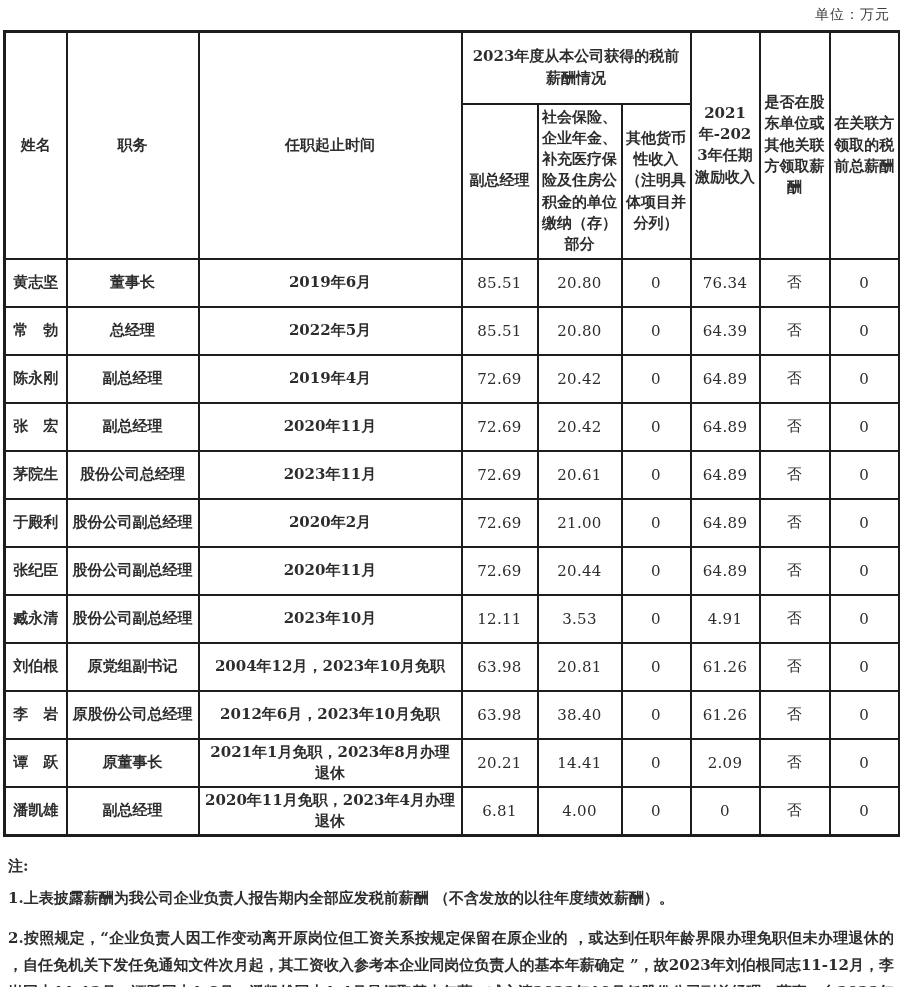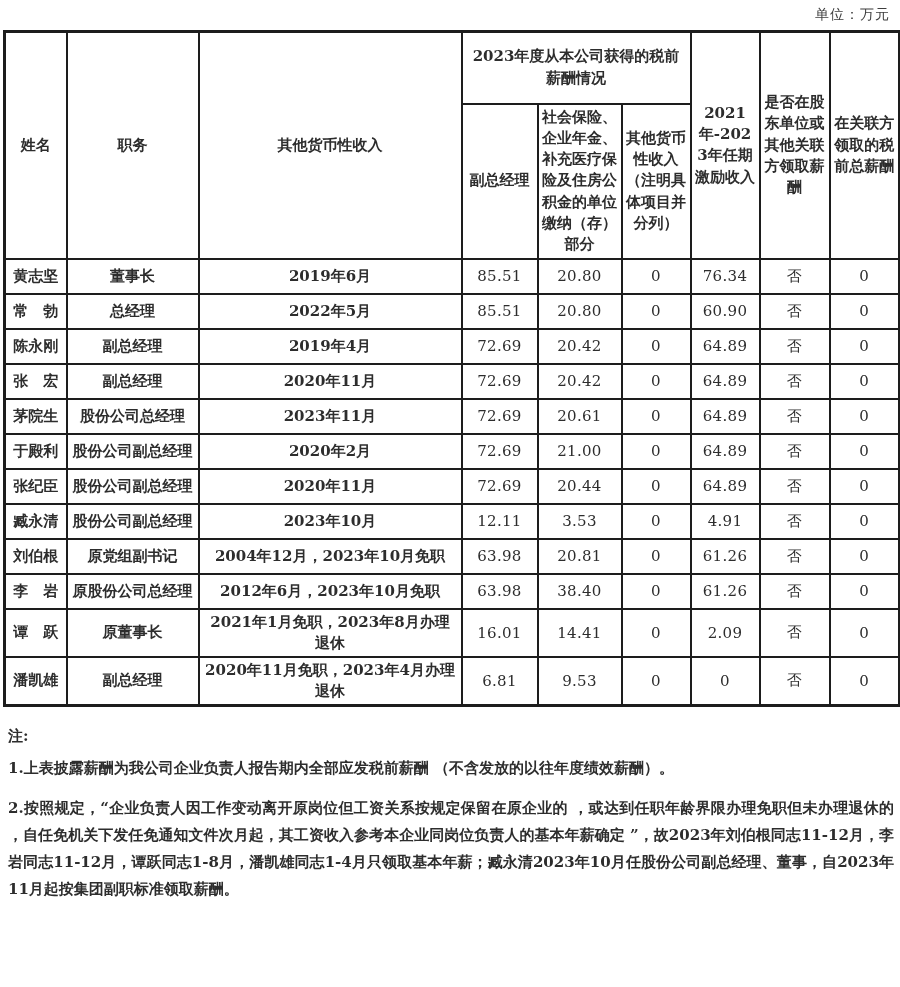--- a/index.html
+++ b/index.html
@@ -42,21 +42,21 @@
     padding: 2px 3px;
     word-break: break-all;
     overflow: hidden;
   }
   .comp-table thead th {
     font-weight: bold;
     line-height: 1.42;
   }
   thead tr.h1 { height: 72px; }
   thead tr.h2 { height: 155px; }
-  tbody tr.data-row { height: 35px; }
+  tbody tr.data-row { height: 48px; }
   td.cjk { font-weight: bold; }
   td.num { font-weight: normal; letter-spacing: 0.3px; }
   td.tenure-cell { padding: 2px 5px; line-height: 1.4; }
   .notes {
     padding: 19px 4px 0 5px;
     font-weight: bold;
     font-size: 15px;
     color: #2d2d2d;
   }
   .notes .note-label {
@@ -85,21 +85,21 @@
       <col style="width:84px">
       <col style="width:69px">
       <col style="width:69px">
       <col style="width:70px">
       <col style="width:70px">
     </colgroup>
     <thead>
       <tr class="h1">
         <th rowspan="2">姓名</th>
         <th rowspan="2">职务</th>
-        <th rowspan="2">其他货币性收入</th>
+        <th rowspan="2">任职起止时间</th>
         <th colspan="3">2023年度从本公司获得的税前薪酬情况</th>
         <th rowspan="2">2021年-2023年任期激励收入</th>
         <th rowspan="2">是否在股东单位或其他关联方领取薪酬</th>
         <th rowspan="2">在关联方领取的税前总薪酬</th>
       </tr>
       <tr class="h2">
         <th>副总经理</th>
         <th>社会保险、企业年金、补充医疗保险及住房公积金的单位缴纳（存）部分</th>
         <th>其他货币性收入（注明具体项目并分列）</th>
       </tr>
@@ -116,21 +116,21 @@
       <td class="num">否</td>
       <td class="num">0</td>
     </tr>
         <tr class="data-row">
       <td class="cjk">常　勃</td>
       <td class="cjk">总经理</td>
       <td class="cjk tenure-cell">2022年5月</td>
       <td class="num">85.51</td>
       <td class="num">20.80</td>
       <td class="num">0</td>
-      <td class="num">60.90</td>
+      <td class="num">64.39</td>
       <td class="num">否</td>
       <td class="num">0</td>
     </tr>
         <tr class="data-row">
       <td class="cjk">陈永刚</td>
       <td class="cjk">副总经理</td>
       <td class="cjk tenure-cell">2019年4月</td>
       <td class="num">72.69</td>
       <td class="num">20.42</td>
       <td class="num">0</td>
@@ -212,33 +212,33 @@
       <td class="num">38.40</td>
       <td class="num">0</td>
       <td class="num">61.26</td>
       <td class="num">否</td>
       <td class="num">0</td>
     </tr>
         <tr class="data-row">
       <td class="cjk">谭　跃</td>
       <td class="cjk">原董事长</td>
       <td class="cjk tenure-cell">2021年1月免职，2023年8月办理退休</td>
-      <td class="num">16.01</td>
+      <td class="num">20.21</td>
       <td class="num">14.41</td>
       <td class="num">0</td>
       <td class="num">2.09</td>
       <td class="num">否</td>
       <td class="num">0</td>
     </tr>
         <tr class="data-row">
       <td class="cjk">潘凯雄</td>
       <td class="cjk">副总经理</td>
       <td class="cjk tenure-cell">2020年11月免职，2023年4月办理退休</td>
       <td class="num">6.81</td>
-      <td class="num">9.53</td>
+      <td class="num">4.00</td>
       <td class="num">0</td>
       <td class="num">0</td>
       <td class="num">否</td>
       <td class="num">0</td>
     </tr>
       </tbody>
   </table>
 
   <div class="notes">
     <p class="note-label">注:</p>

